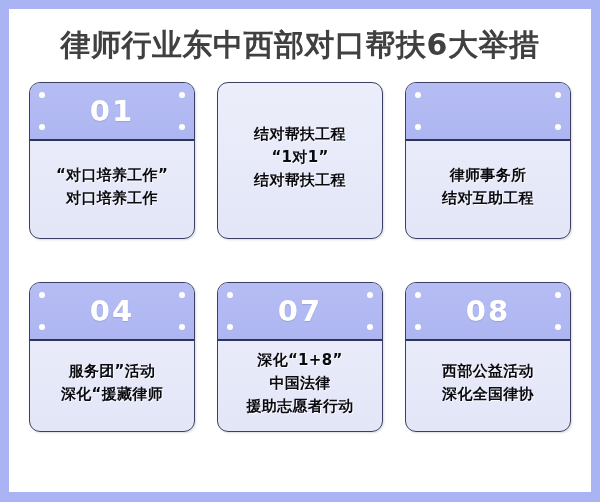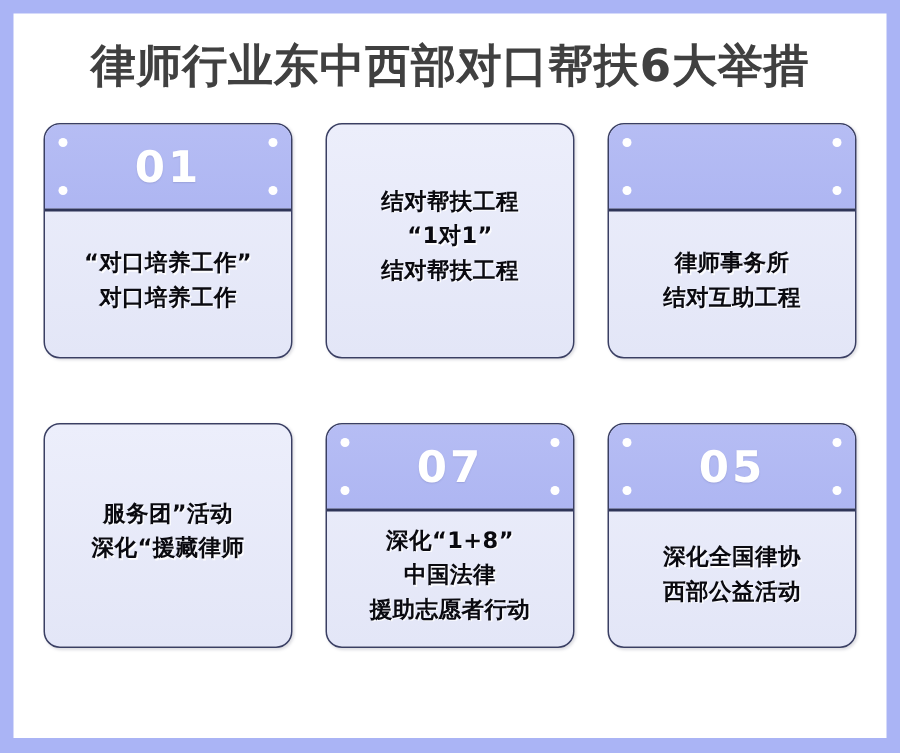--- a/index.html
+++ b/index.html
@@ -160,20 +160,27 @@
           <span class="punch bl"></span>
           <span class="punch br"></span>
         </div>
         <div class="card-body">
           <div class="card-line">律师事务所</div>
           <div class="card-line">结对互助工程</div>
         </div>
       </div>
 
       <div class="card">
+        <div class="card-header">
+          <span class="punch tl"></span>
+          <span class="punch tr"></span>
+          <span class="punch bl"></span>
+          <span class="punch br"></span>
+          <span class="card-number">04</span>
+        </div>
         <div class="card-body">
           <div class="card-line">服务团”活动</div>
           <div class="card-line">深化“援藏律师</div>
         </div>
       </div>
 
       <div class="card">
         <div class="card-header">
           <span class="punch tl"></span>
           <span class="punch tr"></span>
@@ -187,23 +194,23 @@
           <div class="card-line">援助志愿者行动</div>
         </div>
       </div>
 
       <div class="card">
         <div class="card-header">
           <span class="punch tl"></span>
           <span class="punch tr"></span>
           <span class="punch bl"></span>
           <span class="punch br"></span>
-          <span class="card-number">05</span>
-        </div>
-        <div class="card-body">
+          <span class="card-number">08</span>
+        </div>
+        <div class="card-body">
+          <div class="card-line">西部公益活动</div>
           <div class="card-line">深化全国律协</div>
-          <div class="card-line">西部公益活动</div>
         </div>
       </div>
 
     </div>
   </div>
 </div>
 
 </body></html>

